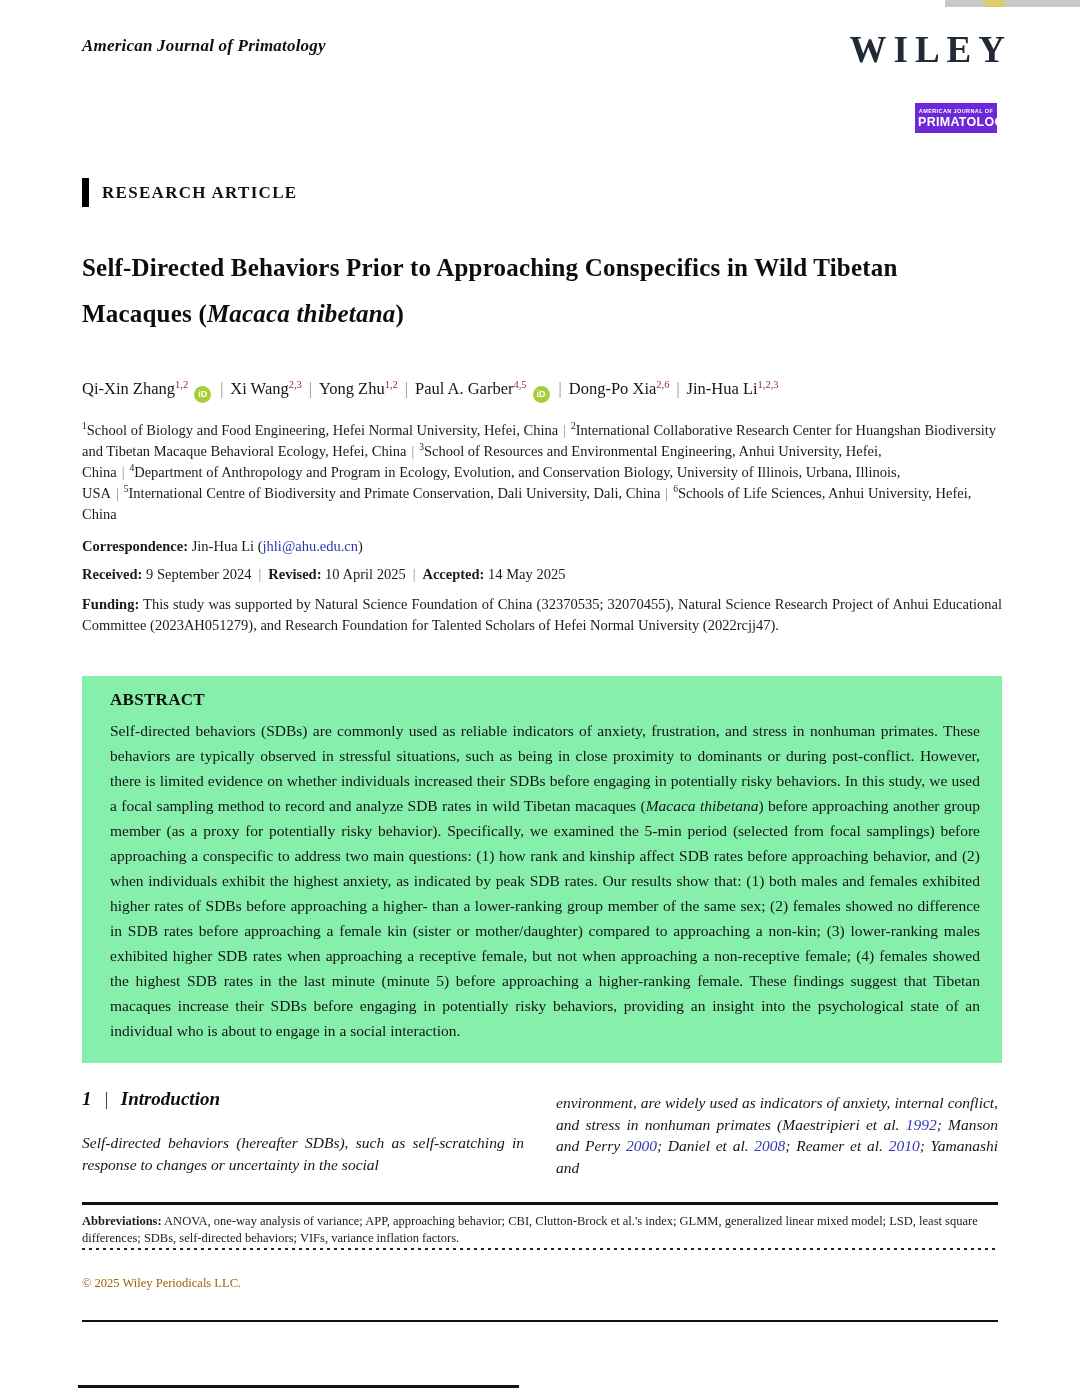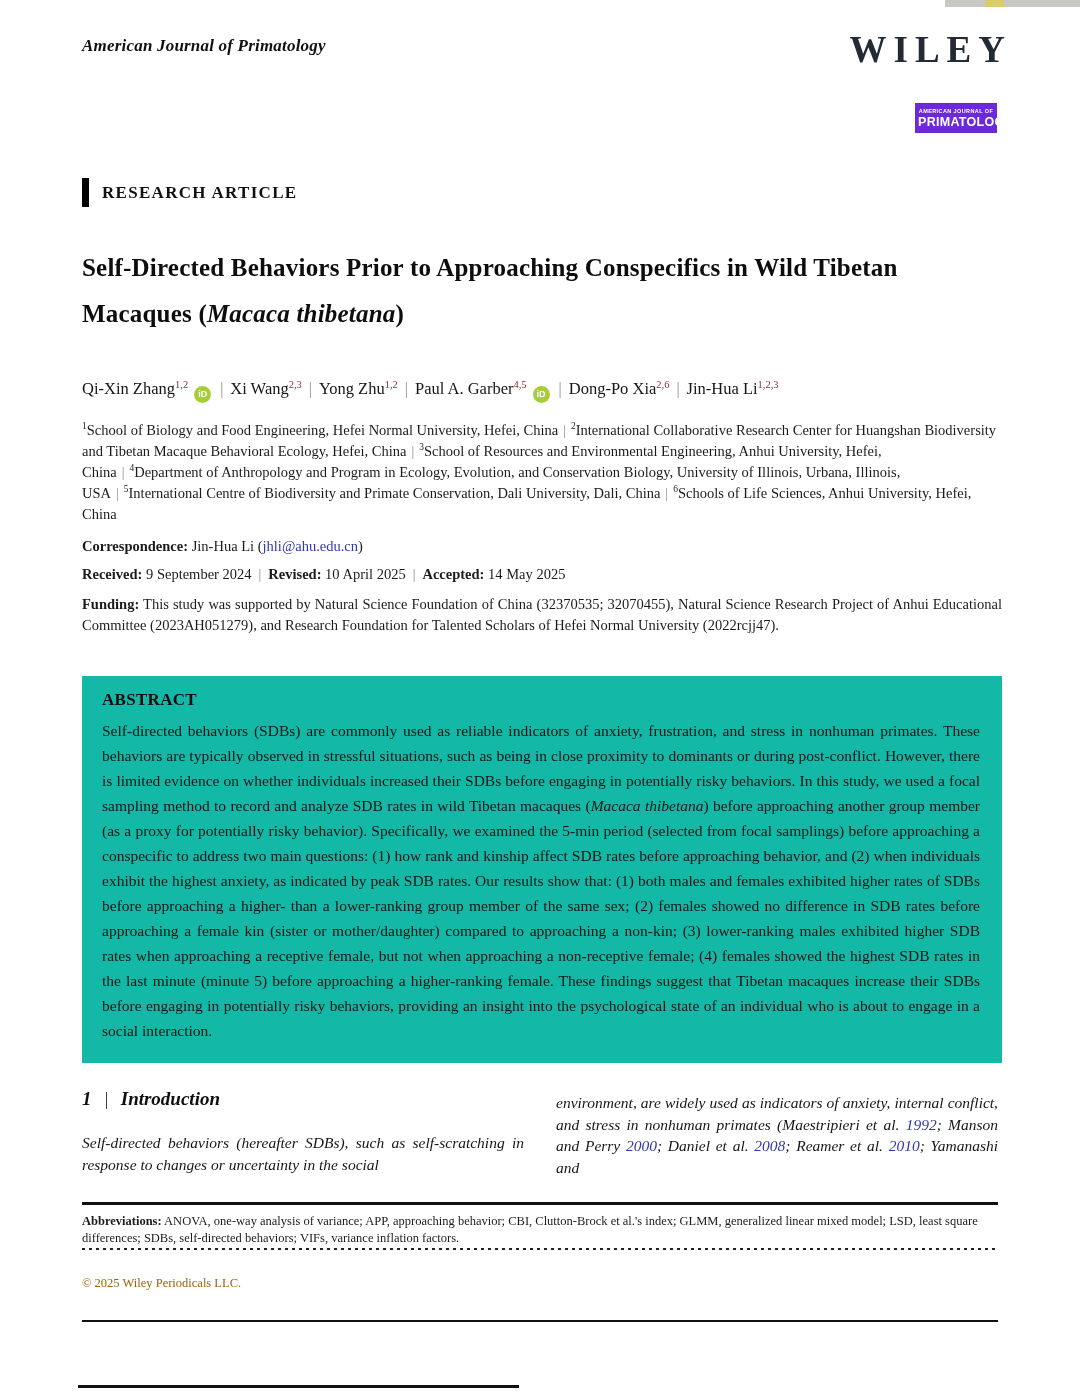--- a/index.html
+++ b/index.html
@@ -47,21 +47,21 @@
   
   .meta { left:82px; width:920px; font-size:14.5px; line-height:21px; color:#1b1b1b; }
   .meta b { font-weight:bold; }
   .correspondence { top:536px; }
   .received { top:564px; }
   .funding { top:594px; text-align:justify; }
   .keywords { top:642px;margin-top:48px; }
   .lnk { color:#3138ac; text-decoration:none; cursor:pointer; }
 
   
-  .abstract { top:676px; left:82px; width:920px; background:#14b8a6; padding:14px 22px 20px 20px; }
+  .abstract { top:676px; left:82px; width:920px; background:#86efac; padding:14px 22px 20px 28px; }
   .abstract h2 { font-size:17px; font-weight:bold; letter-spacing:.3px; color:#0e0e0e; margin-bottom:8px; }
   .abstract p { font-size:15.5px; line-height:25px; text-align:justify; color:#141414; }
 
   
   .intro { top:1088px; left:82px; width:916px; display:flex; gap:32px; }
   .col { flex:1 1 0;font-style:italic; }
   .intro h3 { font-size:19px; font-weight:bold; color:#0f0f0f; }
   .intro h3 .hsep { font-weight:normal; color:#333; padding:0 12px; }
   .intro p { font-size:15.5px; line-height:22px; text-align:justify; color:#161616; }
   .intro .left p { margin-top:22px; }

